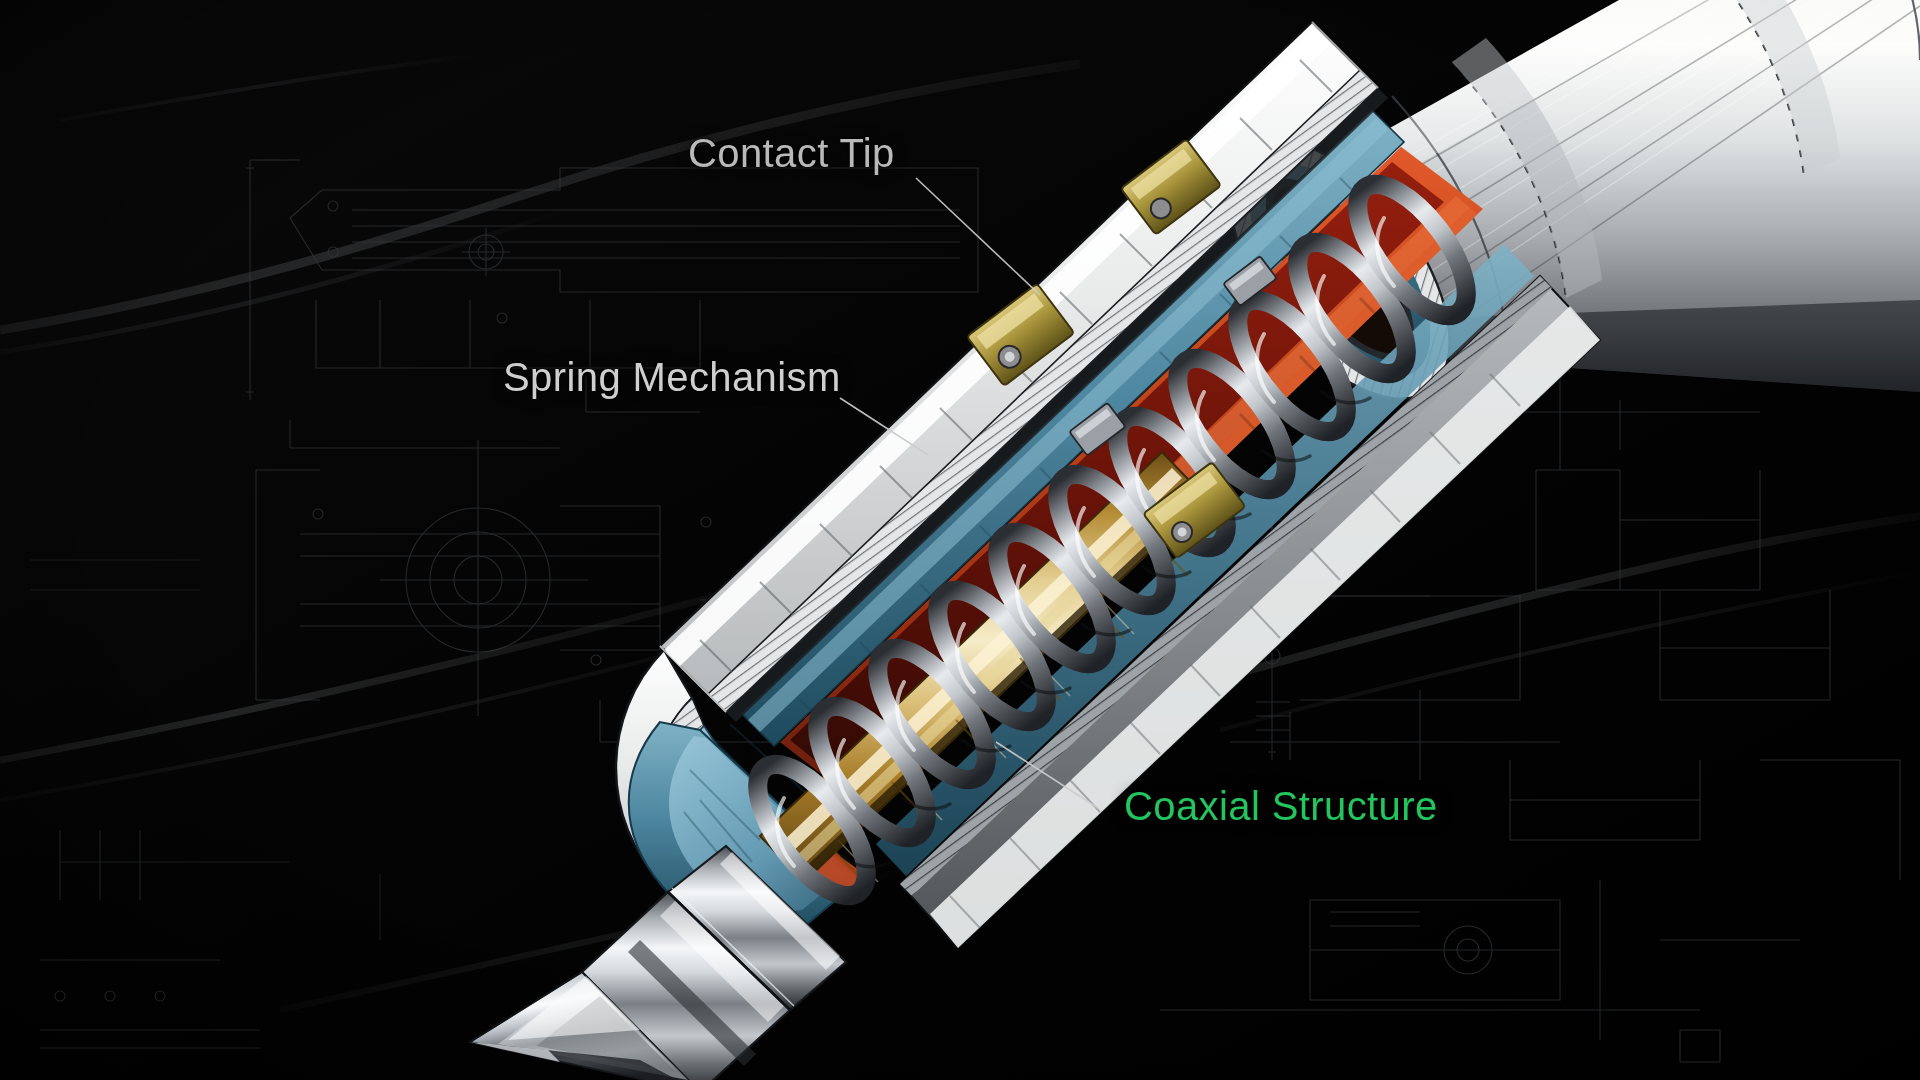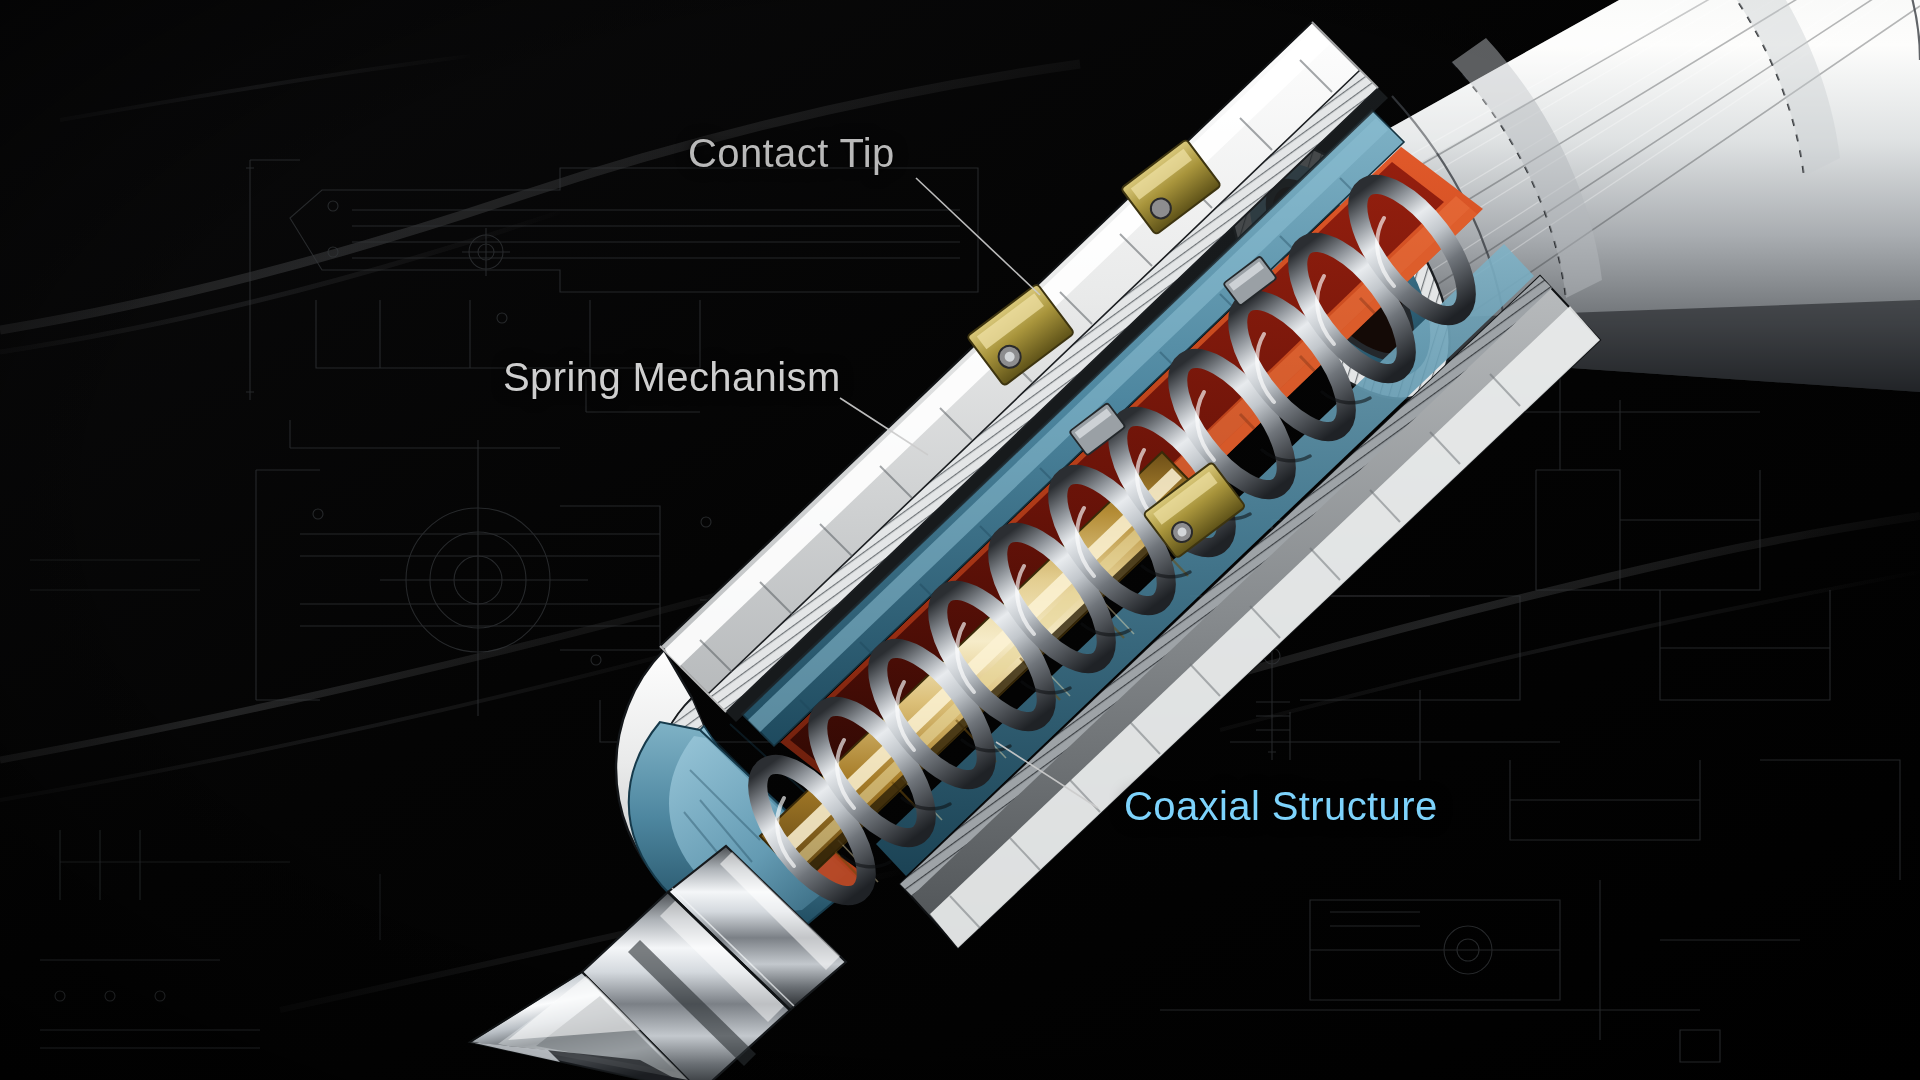--- a/index.html
+++ b/index.html
@@ -580,15 +580,15 @@
       <line x1="916" y1="178" x2="1040" y2="295"></line>
       <line x1="840" y1="398" x2="928" y2="455"></line>
       <line x1="1098" y1="808" x2="996" y2="742"></line>
     </g>
   </svg>
 
   <div class="label" id="lbl-contact-tip" style="color: rgb(185, 185, 185);">Contact Tip</div>
 
   <div class="label" id="lbl-spring-mech" style="color: rgb(207, 207, 207);">Spring Mechanism</div>
 
-  <div class="label" id="lbl-coaxial" style="color: #7dd3fc;">Coaxial Structure</div>
+  <div class="label" id="lbl-coaxial" style="color: #22c55e;">Coaxial Structure</div>
 
 </div>
 
 </body></html>

